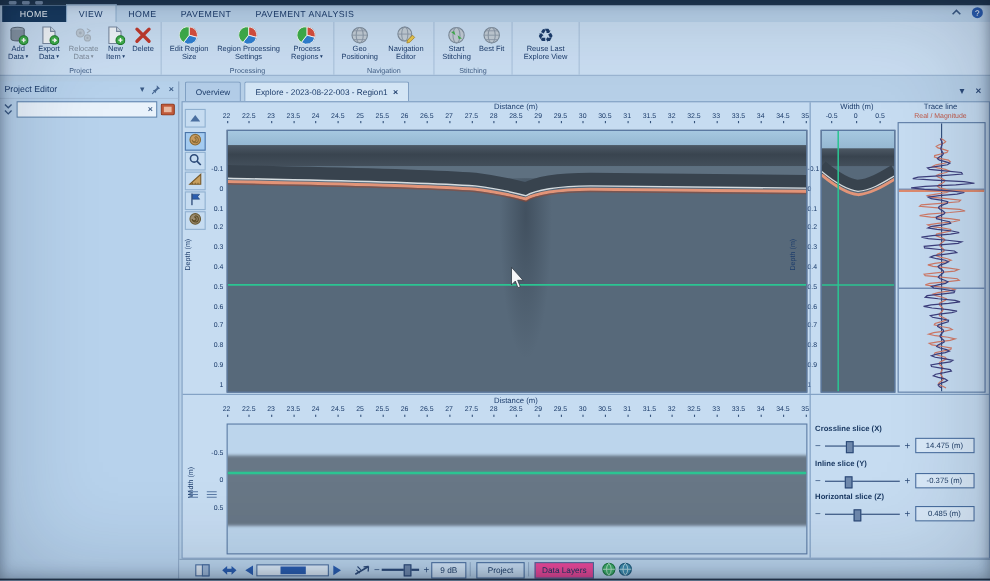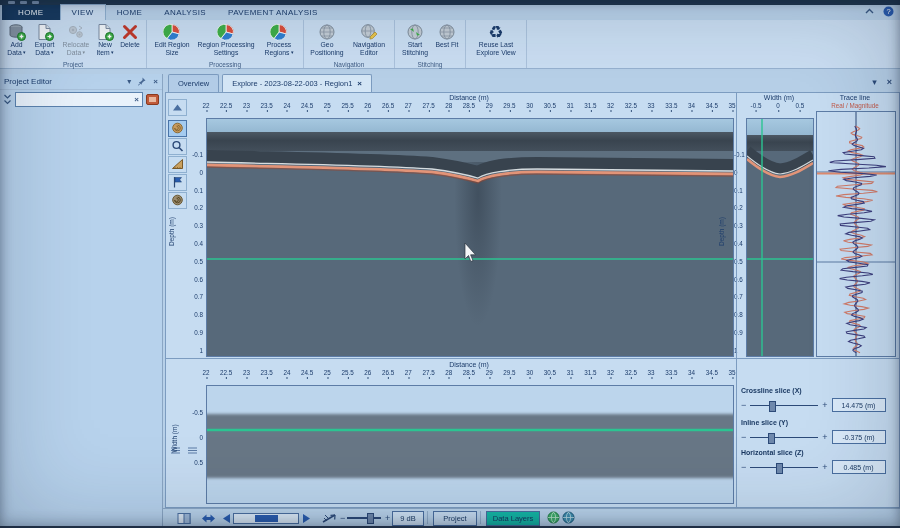--- a/index.html
+++ b/index.html
@@ -102,21 +102,21 @@
   <div id="top-strip" class="abs">
     <span class="qdot" style="left:8px"></span>
     <span class="qdot" style="left:20px"></span>
     <span class="qdot" style="left:32px"></span>
   </div>
 
   <div id="tab-row" class="abs">
       <div class="tab file">HOME</div>
       <div class="tab active">VIEW</div>
       <div class="tab">HOME</div>
-      <div class="tab">ANALYSIS</div>
+      <div class="tab">PAVEMENT</div>
       <div class="tab">PAVEMENT ANALYSIS</div>
     </div>
   <div id="tabrow-right">
     <svg width="9" height="7">
         <path d="M1,5 L4.5,1.5 L8,5" fill="none" stroke="#3a5a85" stroke-width="1.4"></path>
       </svg>
     <svg width="11" height="11">
         <circle cx="5.5" cy="5.5" r="5" fill="#2a5db0"></circle>
         <text x="5.5" y="8.2" font-size="7.5" text-anchor="middle" fill="#fff" font-family="Liberation Sans,sans-serif">?</text>
       </svg>
@@ -579,21 +579,21 @@
       </svg>
     <span class="abs slminus" style="left:177px;top:5px">−</span>
     <div class="abs sltrack" style="left:184px;top:4px;width:34px">
         <span class="slthumb" style="left:20px"></span>
       </div>
     <span class="abs slplus" style="left:222px;top:5px">+</span>
     <div class="sbox" style="left:229px;width:30px;">9 dB</div>
     <div class="ssep" style="left:264px"></div>
     <div class="sbox" style="left:270px;width:42px;background:#c6dcf1">Project</div>
     <div class="ssep" style="left:317px"></div>
-    <div class="sbox" style="left:323px;width:52px;background:#14b8a6">Data Layers</div>
+    <div class="sbox" style="left:323px;width:52px;background:#ec4899">Data Layers</div>
     <svg class="abs" style="left:384px;top:2px" width="13" height="13">
         <circle cx="6.5" cy="6.5" r="5.5" fill="#3fae6a" stroke="#1d7a40"></circle>
         <path d="M1,6.5 h11 M6.5,1 a8,8 0 0 1 0,11 M6.5,1 a8,8 0 0 0 0,11" stroke="#bfe8cf" fill="none" stroke-width="0.8"></path>
       </svg>
     <svg class="abs" style="left:399px;top:2px" width="13" height="13">
         <circle cx="6.5" cy="6.5" r="5.5" fill="#3f8eae" stroke="#1d5a7a"></circle>
         <path d="M1,6.5 h11 M6.5,1 a8,8 0 0 1 0,11 M6.5,1 a8,8 0 0 0 0,11" stroke="#bfe0e8" fill="none" stroke-width="0.8"></path>
       </svg>
   </div>
 

